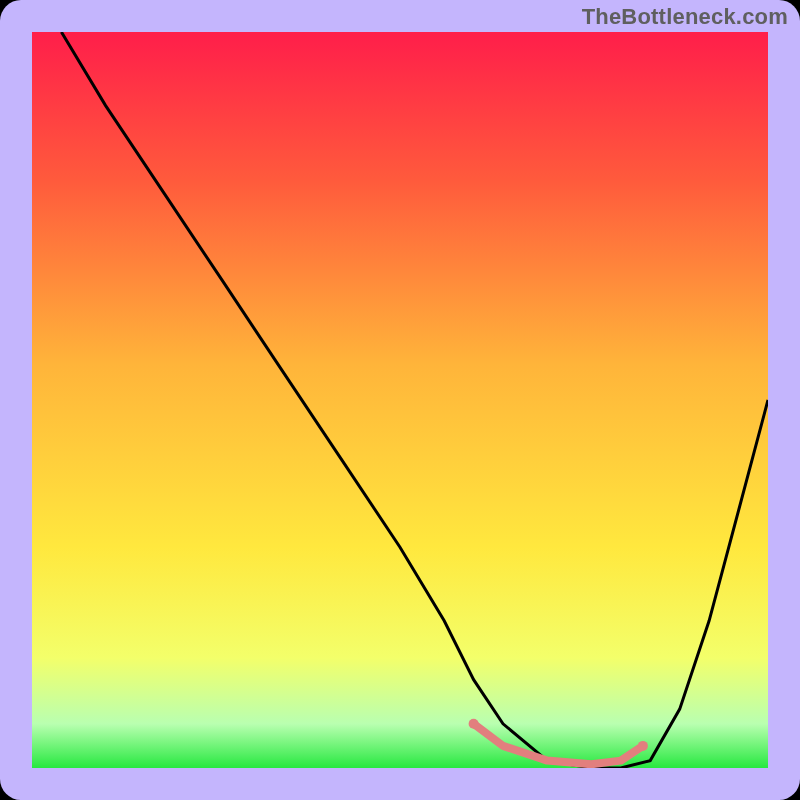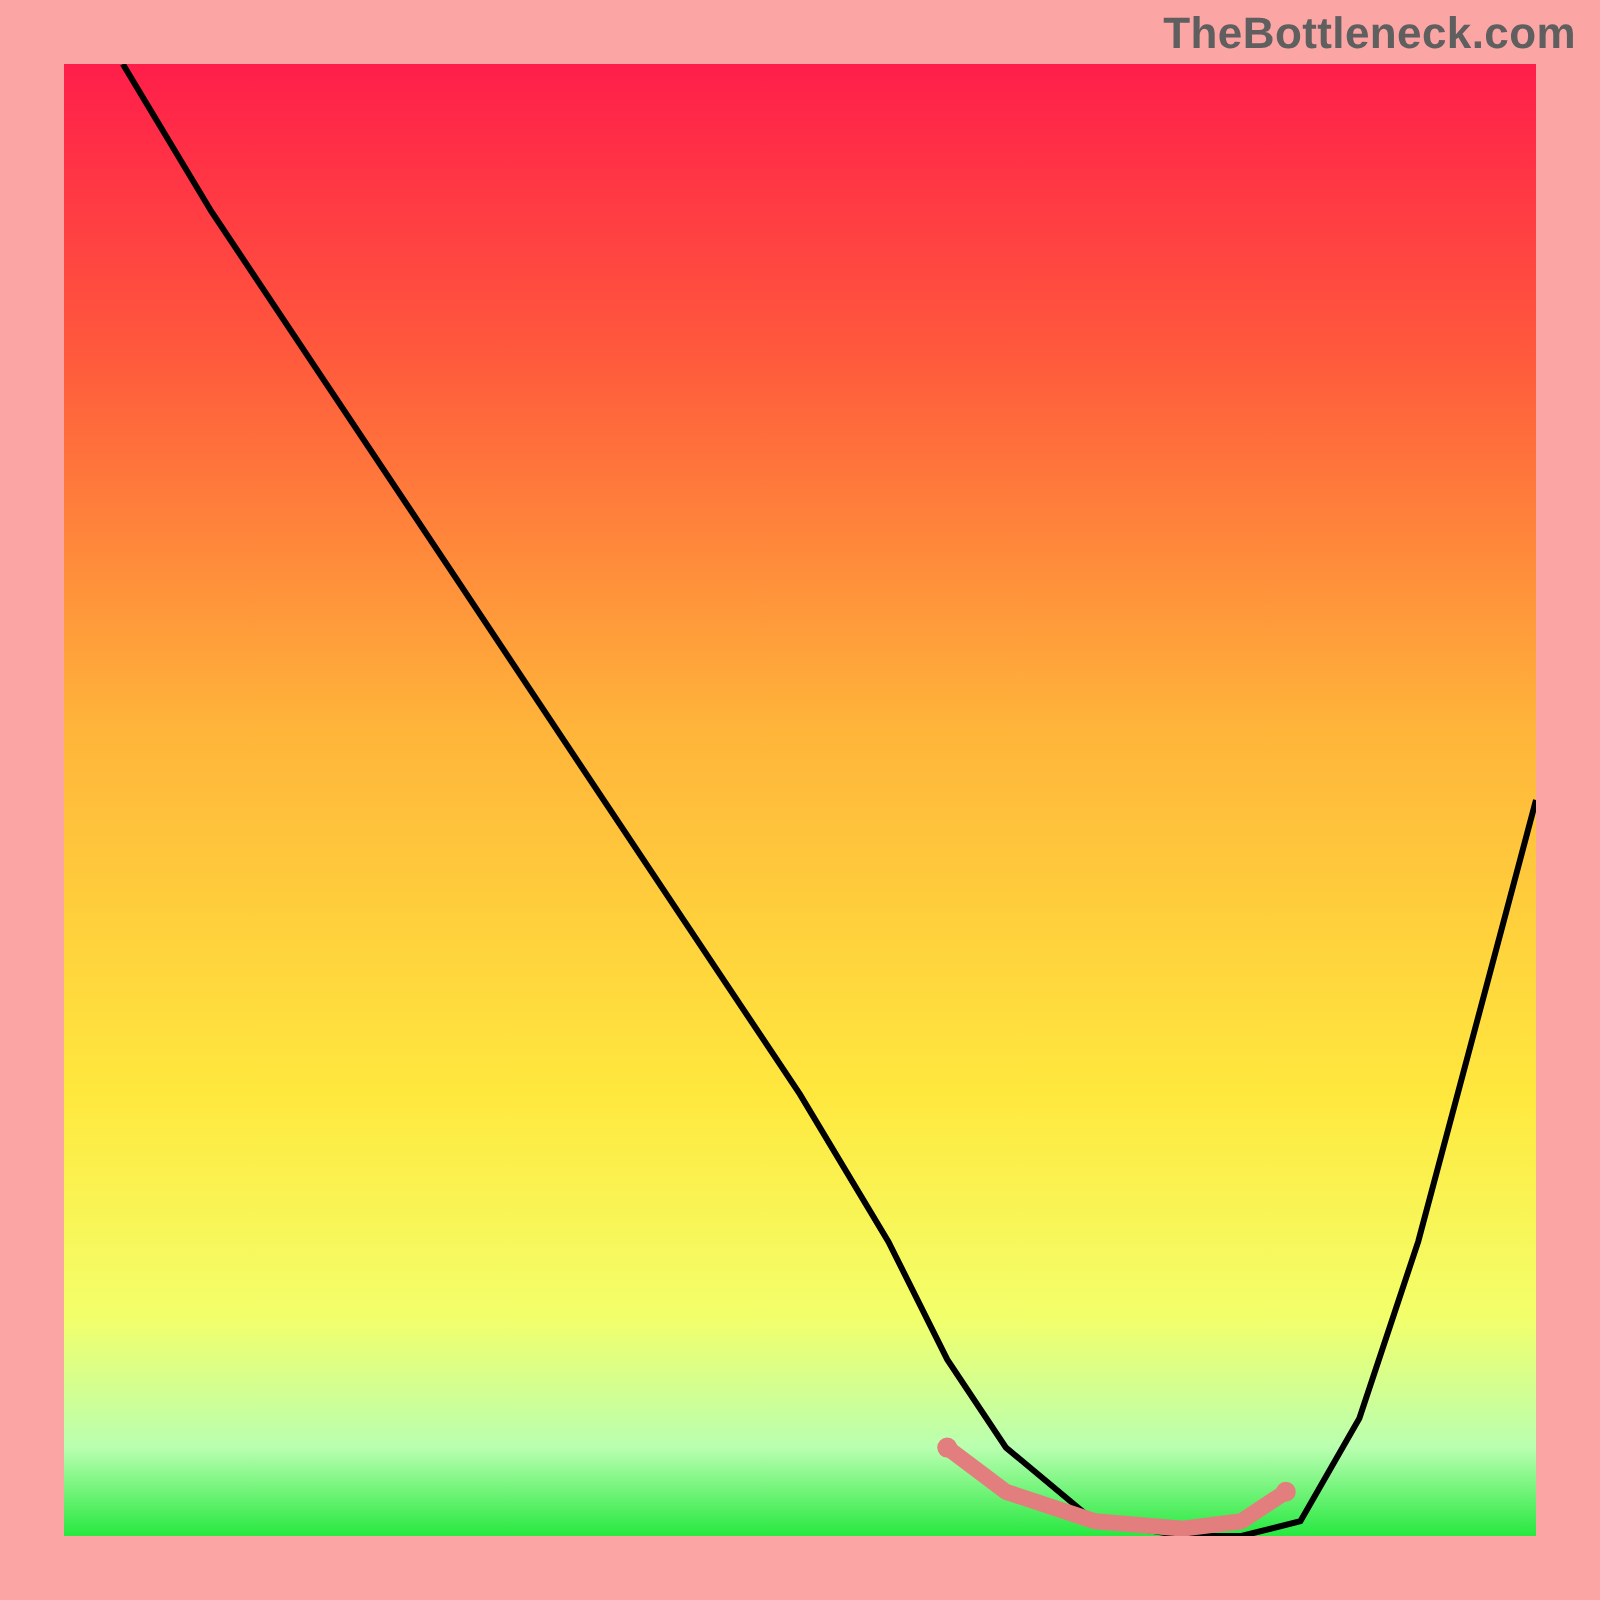--- a/index.html
+++ b/index.html
@@ -1,21 +1,22 @@
 <!DOCTYPE html>
 <html><head>
 <meta charset="utf-8">
 <style>
   * { margin: 0; padding: 0; box-sizing: border-box; }
   html, body { width: 800px; height: 800px; background: #000; overflow: hidden; }
   .frame {
     position: relative;
     width: 800px;
     height: 800px;
-    background: #fca5a5;
+    background: #c4b5fd;
+    border-radius: 21px;
   }
   .watermark {
     position: absolute;
     top: 4px;
     right: 12px;
     font-family: Arial, Helvetica, sans-serif;
     font-size: 22px;
     font-weight: 600;
     color: #5f5f5f;
     letter-spacing: 0.2px;

